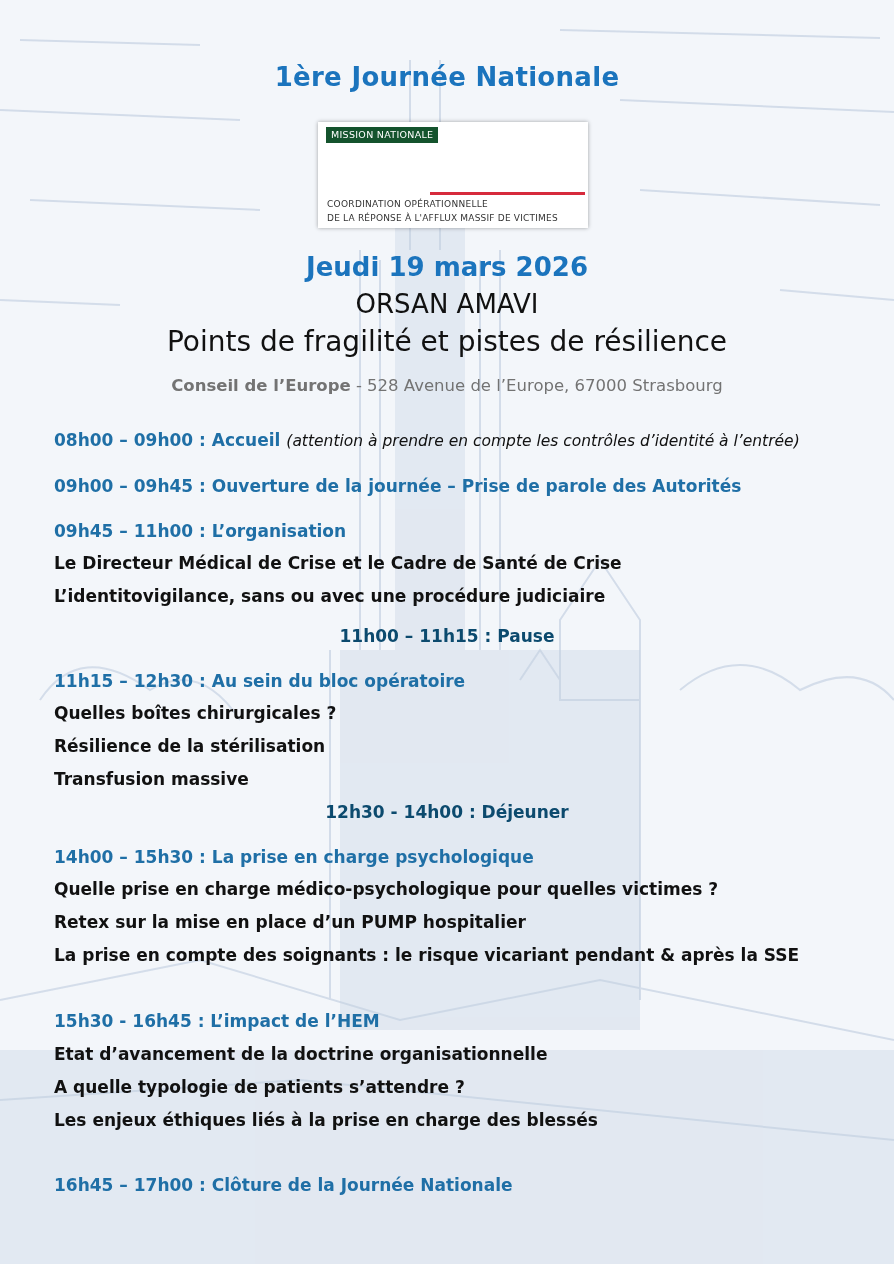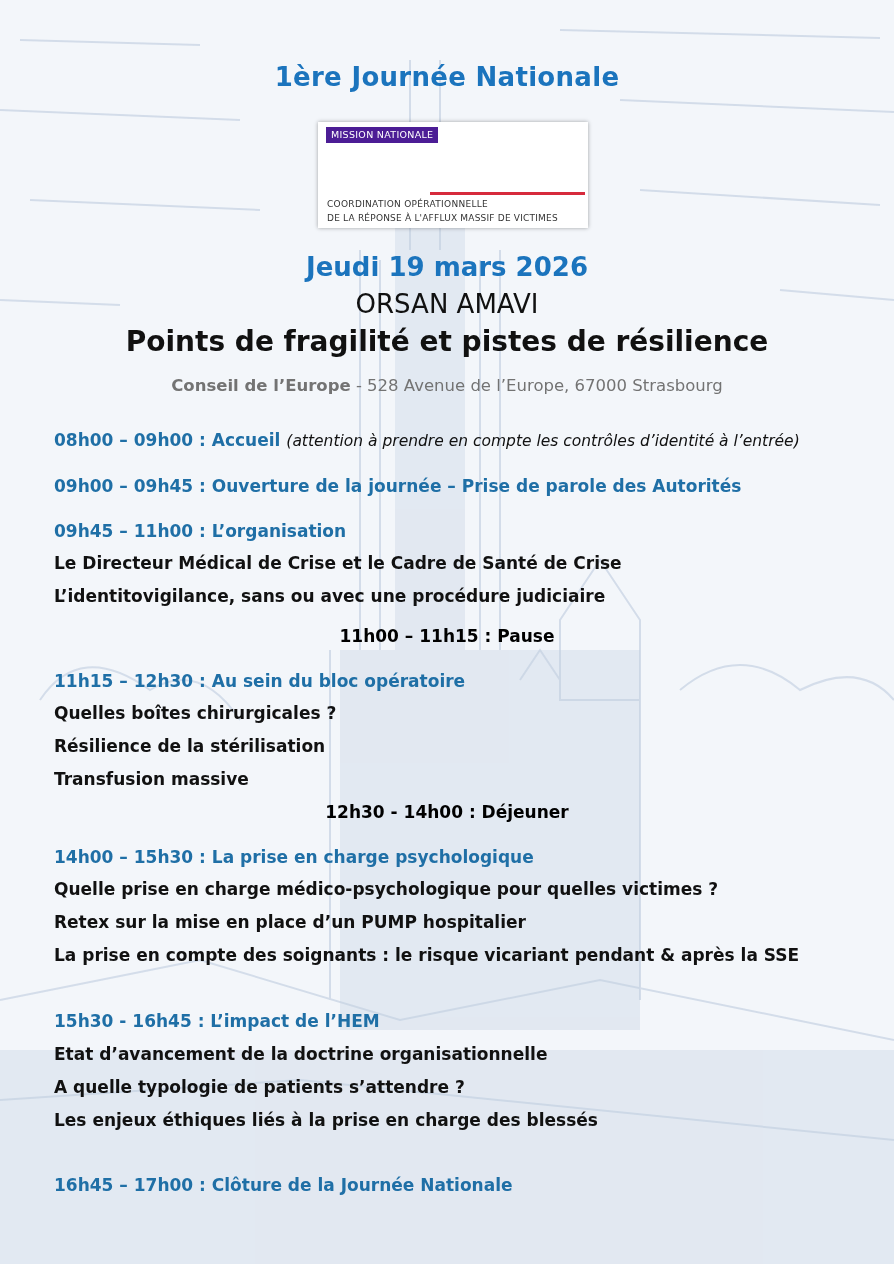--- a/index.html
+++ b/index.html
@@ -15,40 +15,40 @@
     .center { left: 0; right: 0; text-align: center; }
 
     .event-title { top: 62px; font-size: 26px; font-weight: bold; color: #1b74bd; letter-spacing: 0.3px; }
 
     .logo {
       position: absolute; left: 318px; top: 122px; width: 270px; height: 106px;
       background: #fff; box-shadow: 0 0 4px rgba(0,0,0,0.35);
     }
     .logo-badge {
       position: absolute; left: 8px; top: 5px; height: 16px; padding: 0 5px;
-      background: #4c1d95; color: #fff; font-size: 9.5px; line-height: 16px; letter-spacing: 0.3px;
+      background: #14532d; color: #fff; font-size: 9.5px; line-height: 16px; letter-spacing: 0.3px;
     }
     .logo-name {
       position: absolute; left: 6px; top: 18px; font-size: 45px; color: #1f2d5a;
       letter-spacing: 2px; font-weight: normal; line-height: 52px;
     }
     .logo-underline { position: absolute; left: 112px; top: 70px; width: 155px; height: 3px; background: #d62a3c; }
     .logo-sub1 { position: absolute; left: 9px; top: 77px; font-size: 9px; color: #333; letter-spacing: 0.3px; }
     .logo-sub2 { position: absolute; left: 9px; top: 91px; font-size: 9px; color: #333; letter-spacing: 0.2px; }
 
     .date { top: 252px; font-size: 26px; font-weight: bold; color: #1b74bd; }
     .subtitle1 { top: 289px; font-size: 26px; font-weight: normal; color: #111; }
-    .subtitle2 { top: 325px; font-size: 28px; font-weight: bold; color: #111; }
+    .subtitle2 { top: 325px; font-size: 28px; font-weight: normal; color: #111; }
     .venue { top: 376px; font-size: 16.5px; color: #737373; }
     .venue b { font-weight: bold; }
 
     .sess { left: 54px; font-size: 17px; font-weight: bold; color: #1f6fa6; }
     .item { left: 54px; font-size: 17px; color: #111; font-weight: bold; }
     .note { font-style: italic; font-weight: normal; color: #111; font-size: 15.5px; }
-    .break { left: 0; right: 0; text-align: center; font-size: 17px; font-weight: bold; color: #000000; }
+    .break { left: 0; right: 0; text-align: center; font-size: 17px; font-weight: bold; color: #0c4a6e; }
   </style>
 </head>
 <body>
 
 <svg class="bg" width="894" height="1264" viewBox="0 0 894 1264">
   <g stroke="#b9c8dc" fill="none" stroke-width="2" opacity="0.55">
     <line x1="20" y1="40" x2="200" y2="45"></line>
       <line x1="560" y1="30" x2="880" y2="38"></line>
     <line x1="0" y1="110" x2="240" y2="120"></line>
       <line x1="620" y1="100" x2="894" y2="112"></line>

